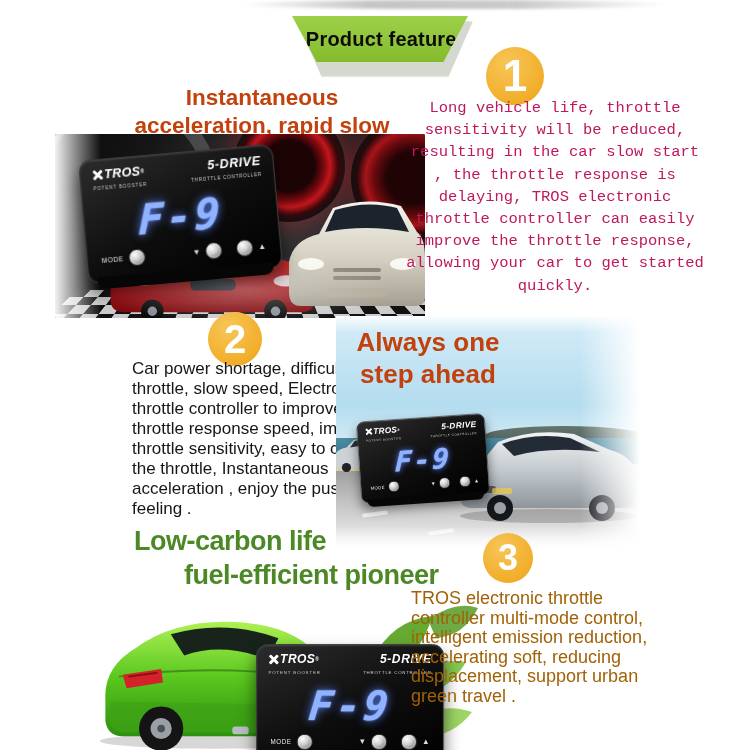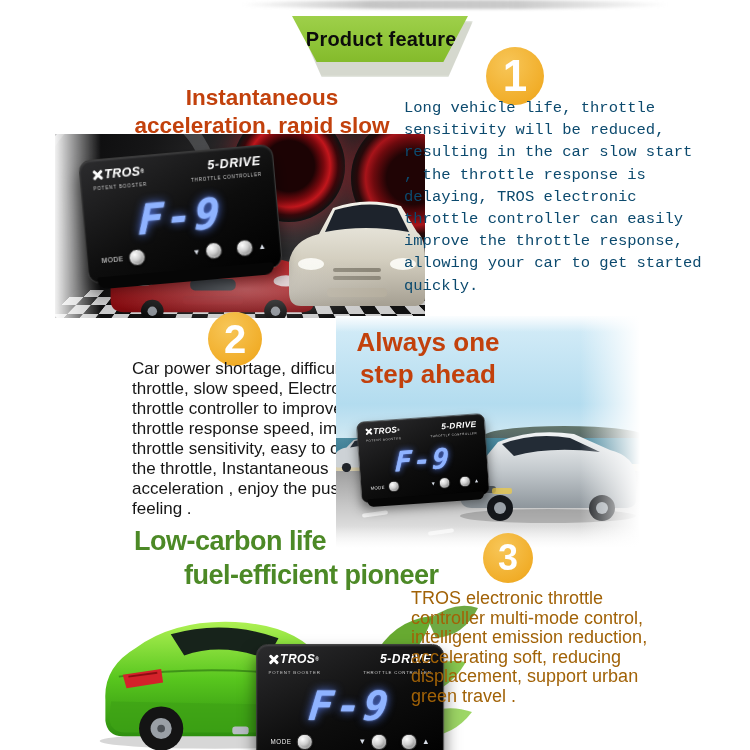--- a/index.html
+++ b/index.html
@@ -36,21 +36,21 @@
   .h1 { left:94px; top:84px; width:336px; font-size:22.5px; line-height:28px; }
   .h2 { left:338px; top:326px; width:180px; font-size:26px; line-height:32px; z-index:6; }
   .h3 { left:120px; top:524px; width:420px; color:#4c8926; font-size:27px; line-height:34px;
         text-align:left; z-index:6; letter-spacing:-.5px; }
   .h3 .l1 { padding-left:14px; }
   .h3 .l2 { padding-left:64px; }
 
   
   .para { color:#262626; }
   .p1 { left:404px; top:97px; width:302px; font-family:"Liberation Mono",monospace;
-        font-size:15.5px; line-height:22.2px; color:#0c4a6e; }
+        font-size:15.5px; line-height:22.2px; color:#be185d;text-align:center; }
   .p2 { left:132px; top:359px; width:272px; font-size:17px; line-height:20px; color:#161616; }
   .p3 { left:411px; top:589px; width:268px; font-size:18px; line-height:19.6px; color:#a16207; z-index:6; }
 
   
   .photo1 { left:55px; top:134px; width:370px; height:184px; }
   .p1bg { position:absolute; inset:0; overflow:hidden; border-radius:2px;
     background:radial-gradient(circle at 62% 35%, #3c3c3e, #161617 55%, #0a0a0b 90%); }
   .gauge { position:absolute; border-radius:50%; }
   .g1 { left:178px; top:-24px; width:112px; height:112px;
     background:radial-gradient(circle, #1c0304 32%, #79090e 44%, #c2161c 52%, #38070a 62%, #121212 70%);

